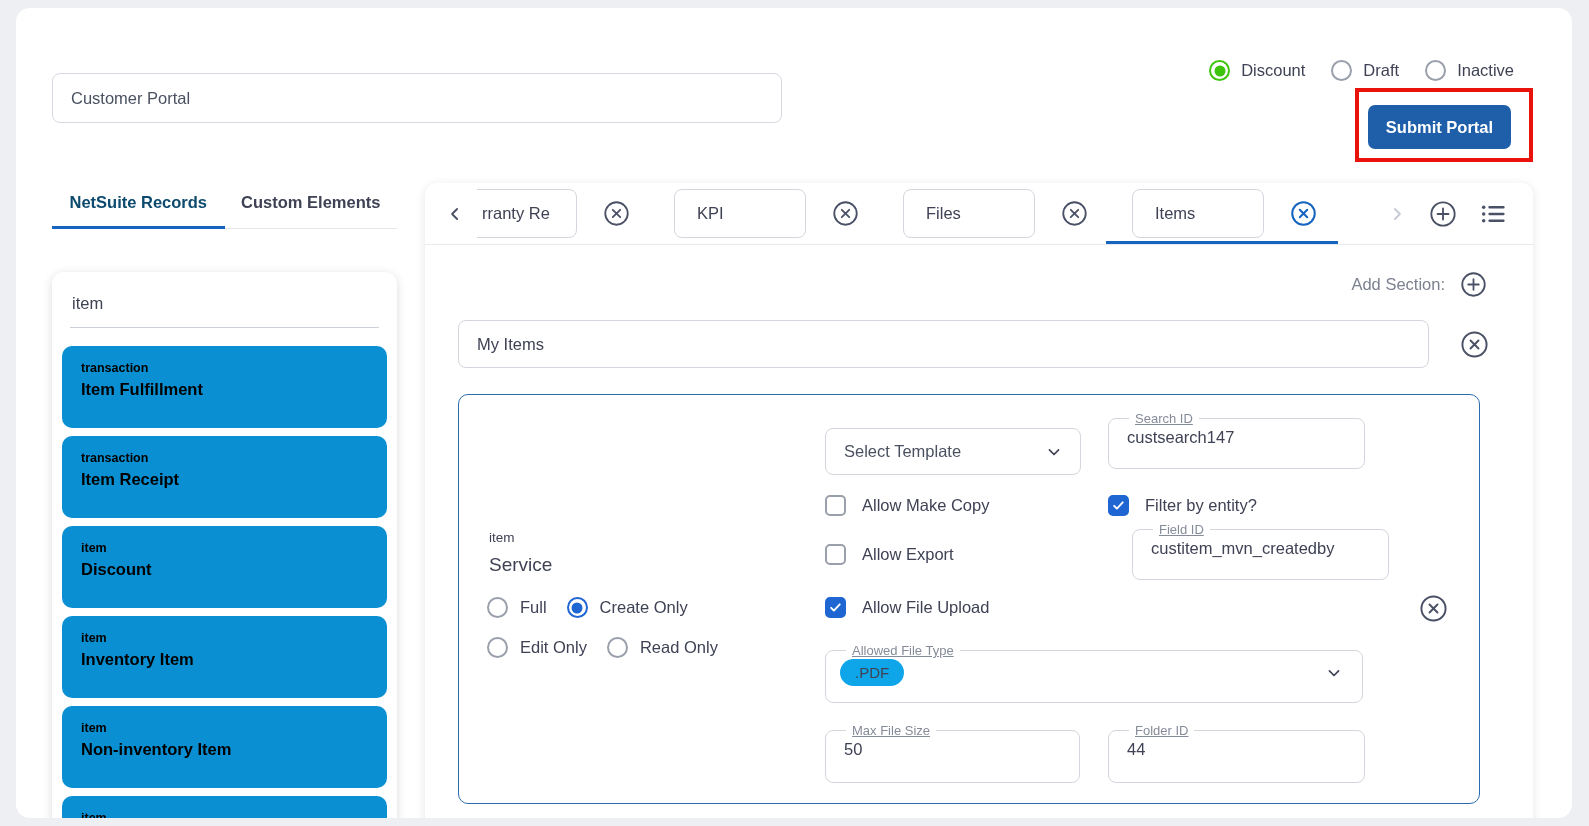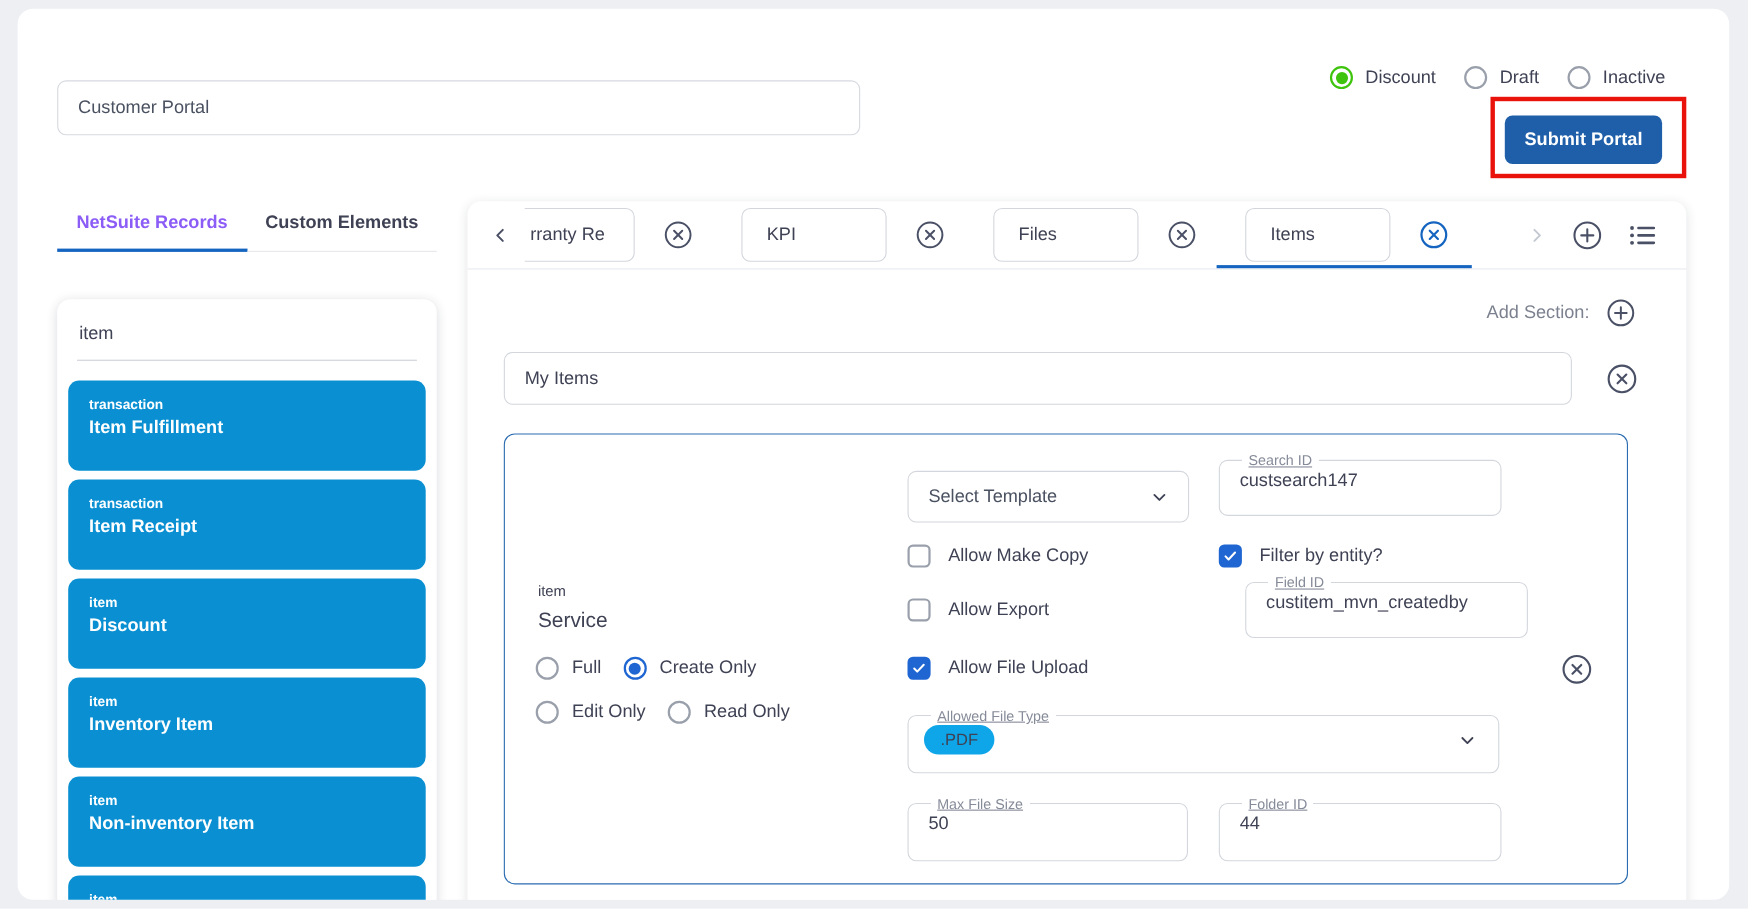--- a/index.html
+++ b/index.html
@@ -53,37 +53,37 @@
     background: #1f5fa9; color: #fff; border: none; border-radius: 7px;
     font-size: 16.5px; font-weight: 700; font-family: inherit; cursor: pointer;
   }
   
   .side-tabs {
     position: absolute; left: 36px; top: 176px; width: 345px;
     display: flex; text-align: center; font-size: 16.5px; line-height: 1.55;
   }
   .side-tab { flex: 1; padding: 6px 6px 12px; cursor: pointer; font-weight: 600;
     color: #3f4254; border-bottom: 1px solid #e5e7eb; }
-  .side-tab.active { color: #8b5cf6; border-bottom: 3px solid #1565c0; padding-bottom: 7px; }
+  .side-tab.active { color: #0c4a6e; border-bottom: 3px solid #1565c0; padding-bottom: 7px; }
   .side-card {
     position: absolute; left: 36px; top: 264px; width: 345px; height: 560px;
     background: #fff; border-radius: 12px;
     box-shadow: 0 2px 10px rgba(30,40,60,.16);
     overflow: hidden;
   }
   .side-search {
     margin: 18px 18px 0; padding: 4px 2px 14px;
     border-bottom: 1px solid #ccd1d9;
     font-size: 16.5px; color: #3f4254; cursor: text;
   }
   .record-list { padding: 10px 0 0; }
   .record-card {
     margin: 8px 10px; height: 82px;
     background: #0a90d2; border-radius: 10px;
-    color: #ffffff; padding: 15px 19px; cursor: grab;
+    color: #000000; padding: 15px 19px; cursor: grab;
   }
   .record-type { font-size: 12.5px; font-weight: 700; }
   .record-name { font-size: 16.5px; font-weight: 600; margin-top: 5px; }
   
   .main-panel {
     position: absolute; left: 409px; top: 175px;
     width: 1108px; height: 700px;
     background: #fff; border-radius: 12px;
     box-shadow: 0 2px 10px rgba(30,40,60,.12);
   }

